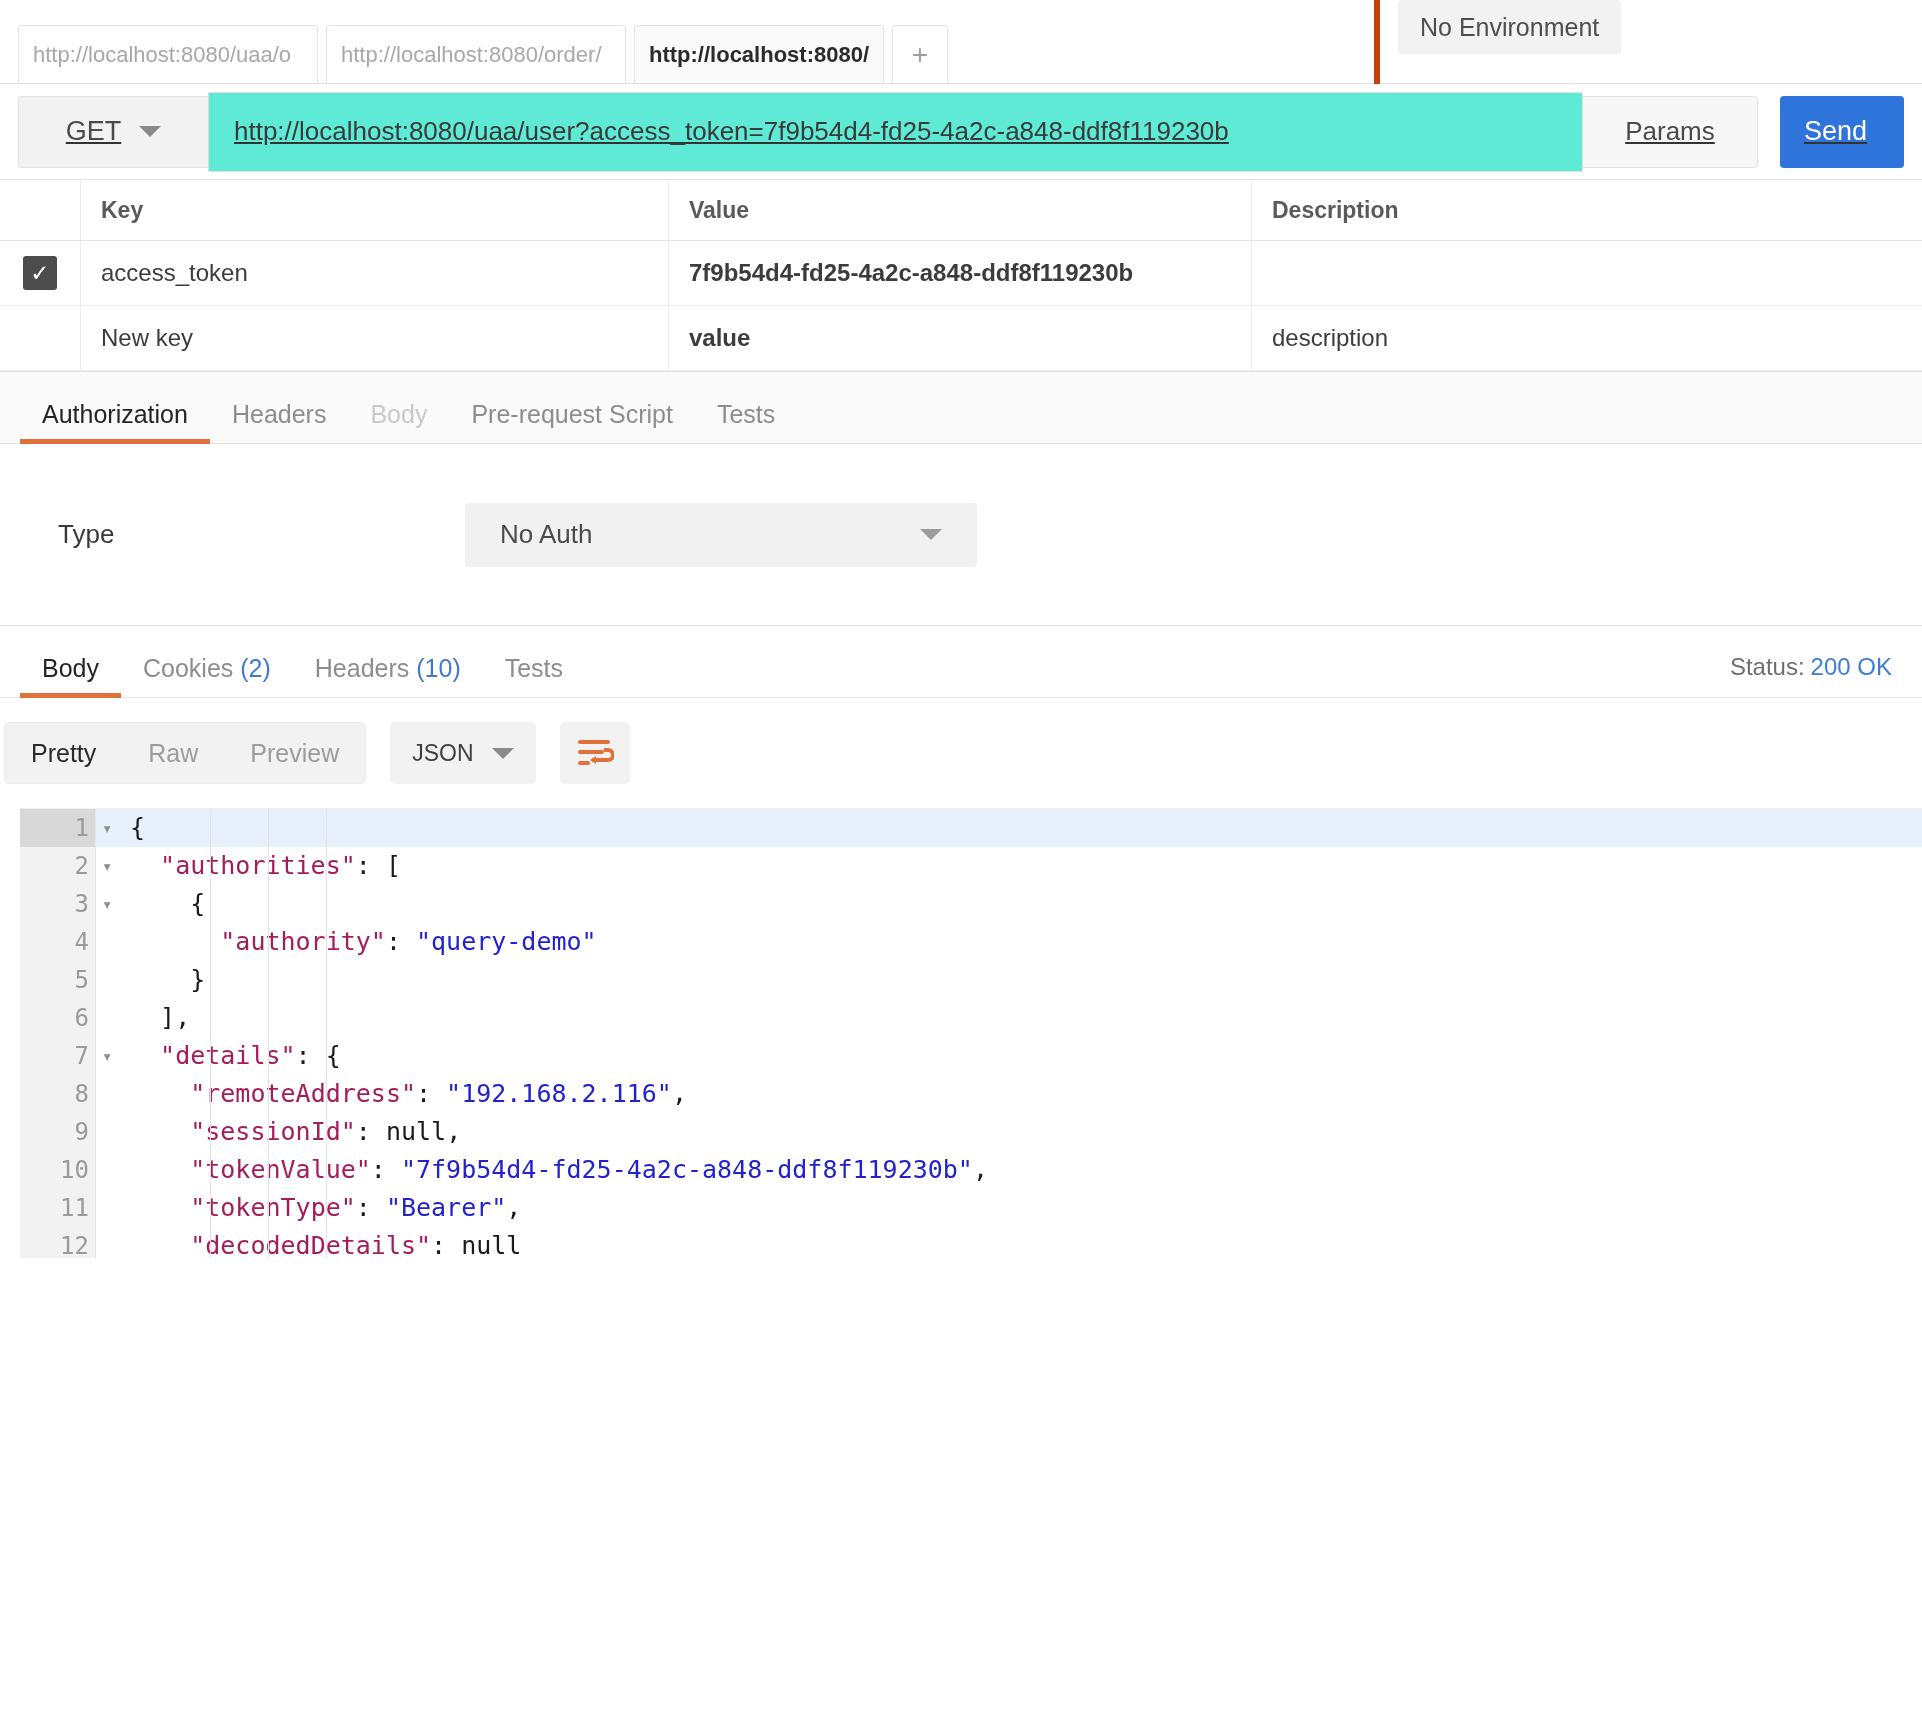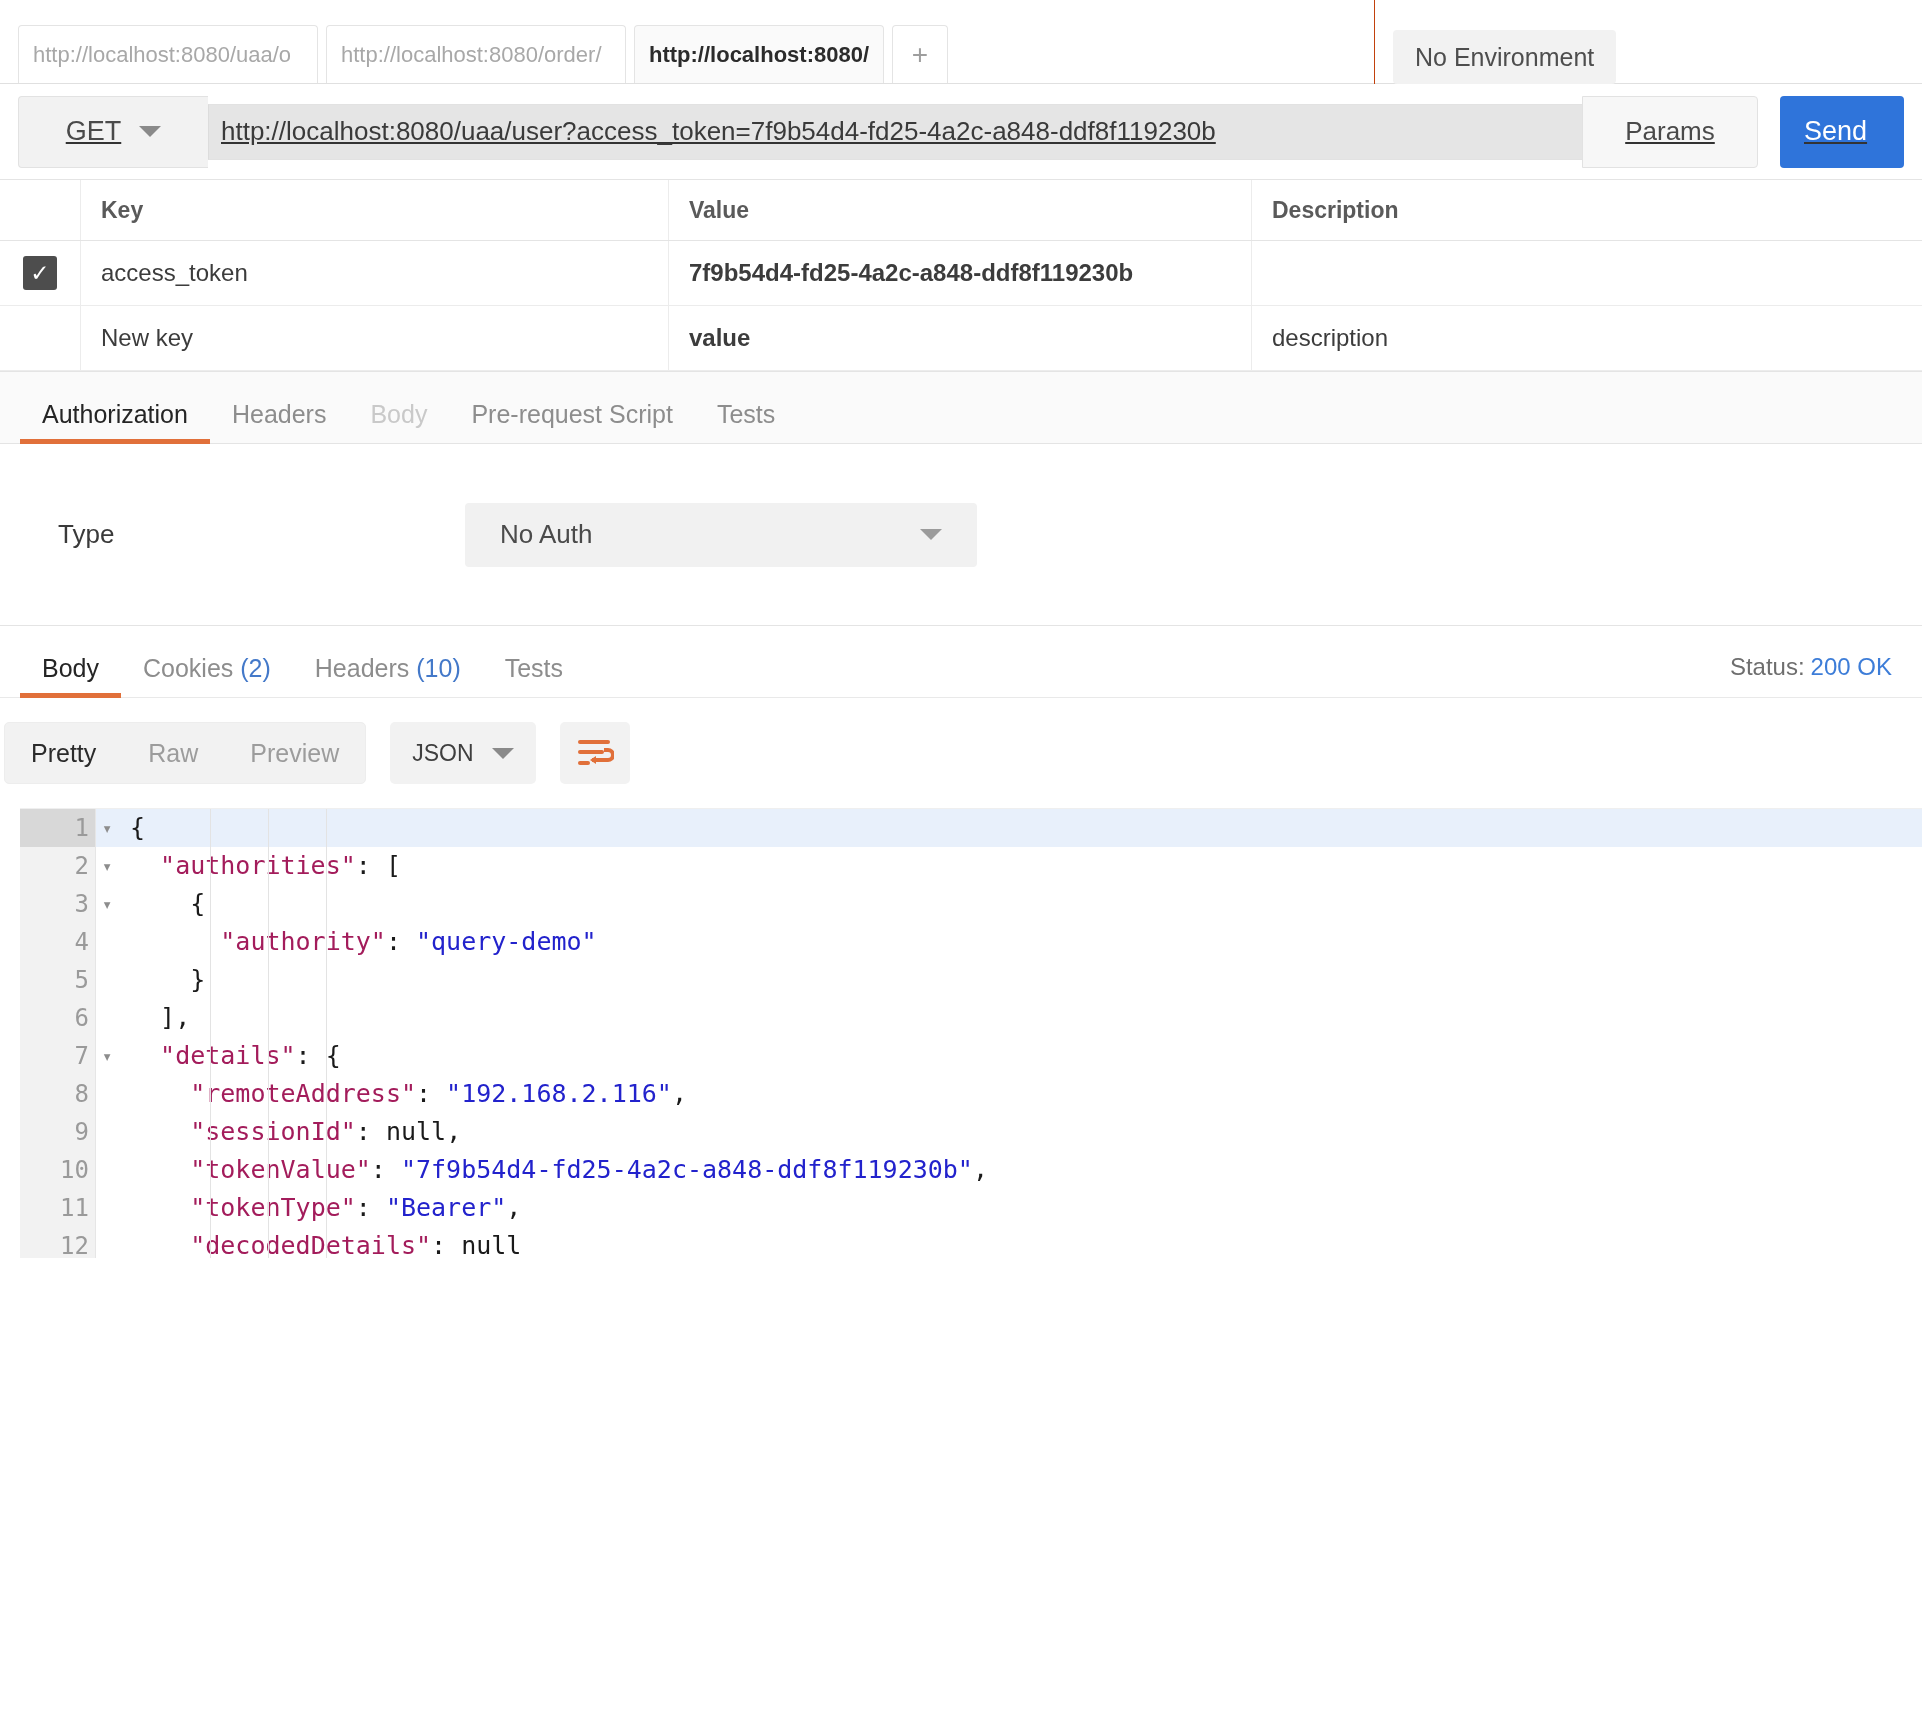--- a/index.html
+++ b/index.html
@@ -81,23 +81,23 @@
     color: #9e9e9e;
     font-weight: 300;
     cursor: pointer;
   }
   .env-area {
     position: absolute;
     right: 0;
     top: 0;
     height: 84px;
     width: 548px;
-    border-left: 1px solid #c2410c;
-    display: flex;
-    align-items: flex-end;
+    border-left: 6px solid #c2410c;
+    display: flex;
+    align-items: flex-start;
     padding-left: 18px;
   }
   .env-select {
     background: #f2f2f2;
     border-radius: 4px;
     height: 54px;
     display: flex;
     align-items: center;
     padding: 0 22px;
     font-size: 25px;
@@ -126,28 +126,28 @@
     display: flex;
     align-items: center;
     justify-content: center;
     gap: 18px;
     font-size: 27px;
     color: #4a4a4a;
     cursor: pointer;
   }
   .url-input {
     flex: 1;
-    height: 56px;
-    background: #e5e5e5;
+    height: 80px;
+    background: #5eead4;
     border: 1px solid #e2e2e2;
     border-left: 1px solid #dcdcdc;
     border-right: none;
     display: flex;
     align-items: center;
-    padding-left: 12px;
+    padding-left: 25px;
     font-size: 26px;
     color: #3a3a3a;
     overflow: hidden;
     white-space: nowrap;
   }
   .params-btn {
     width: 176px;
     height: 72px;
     background: #f7f7f7;
     border: 1px solid #e2e2e2;

